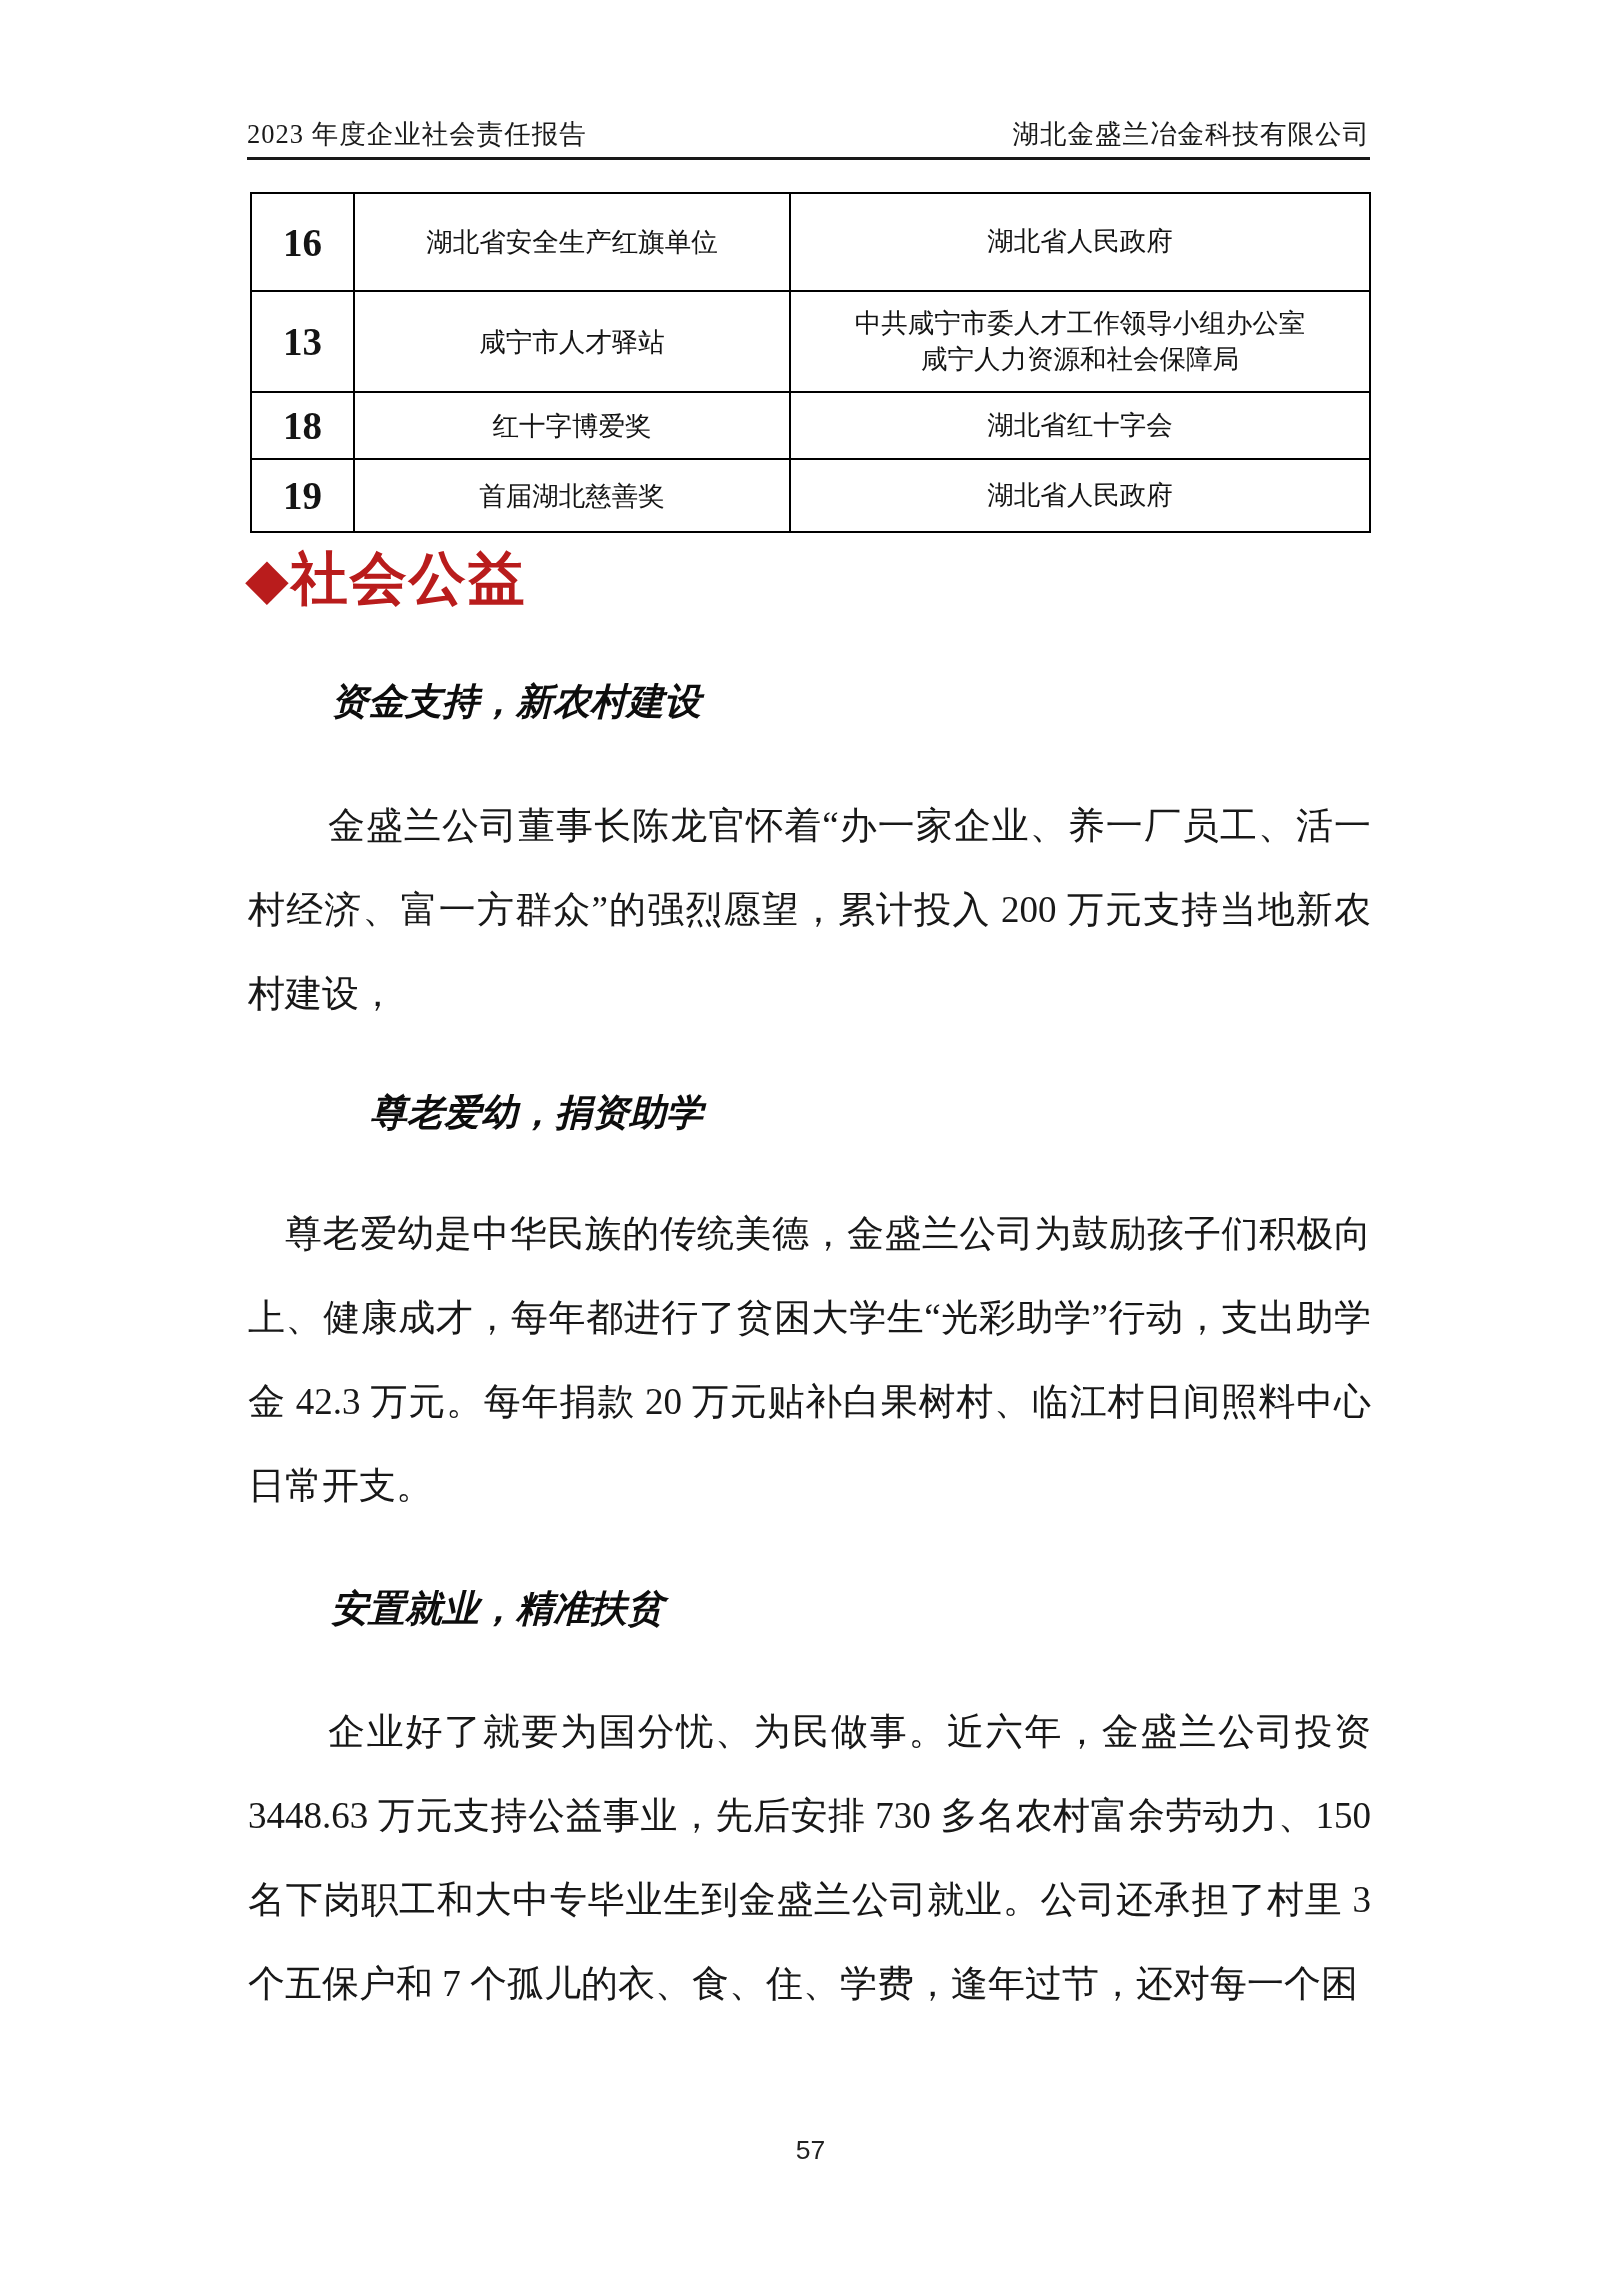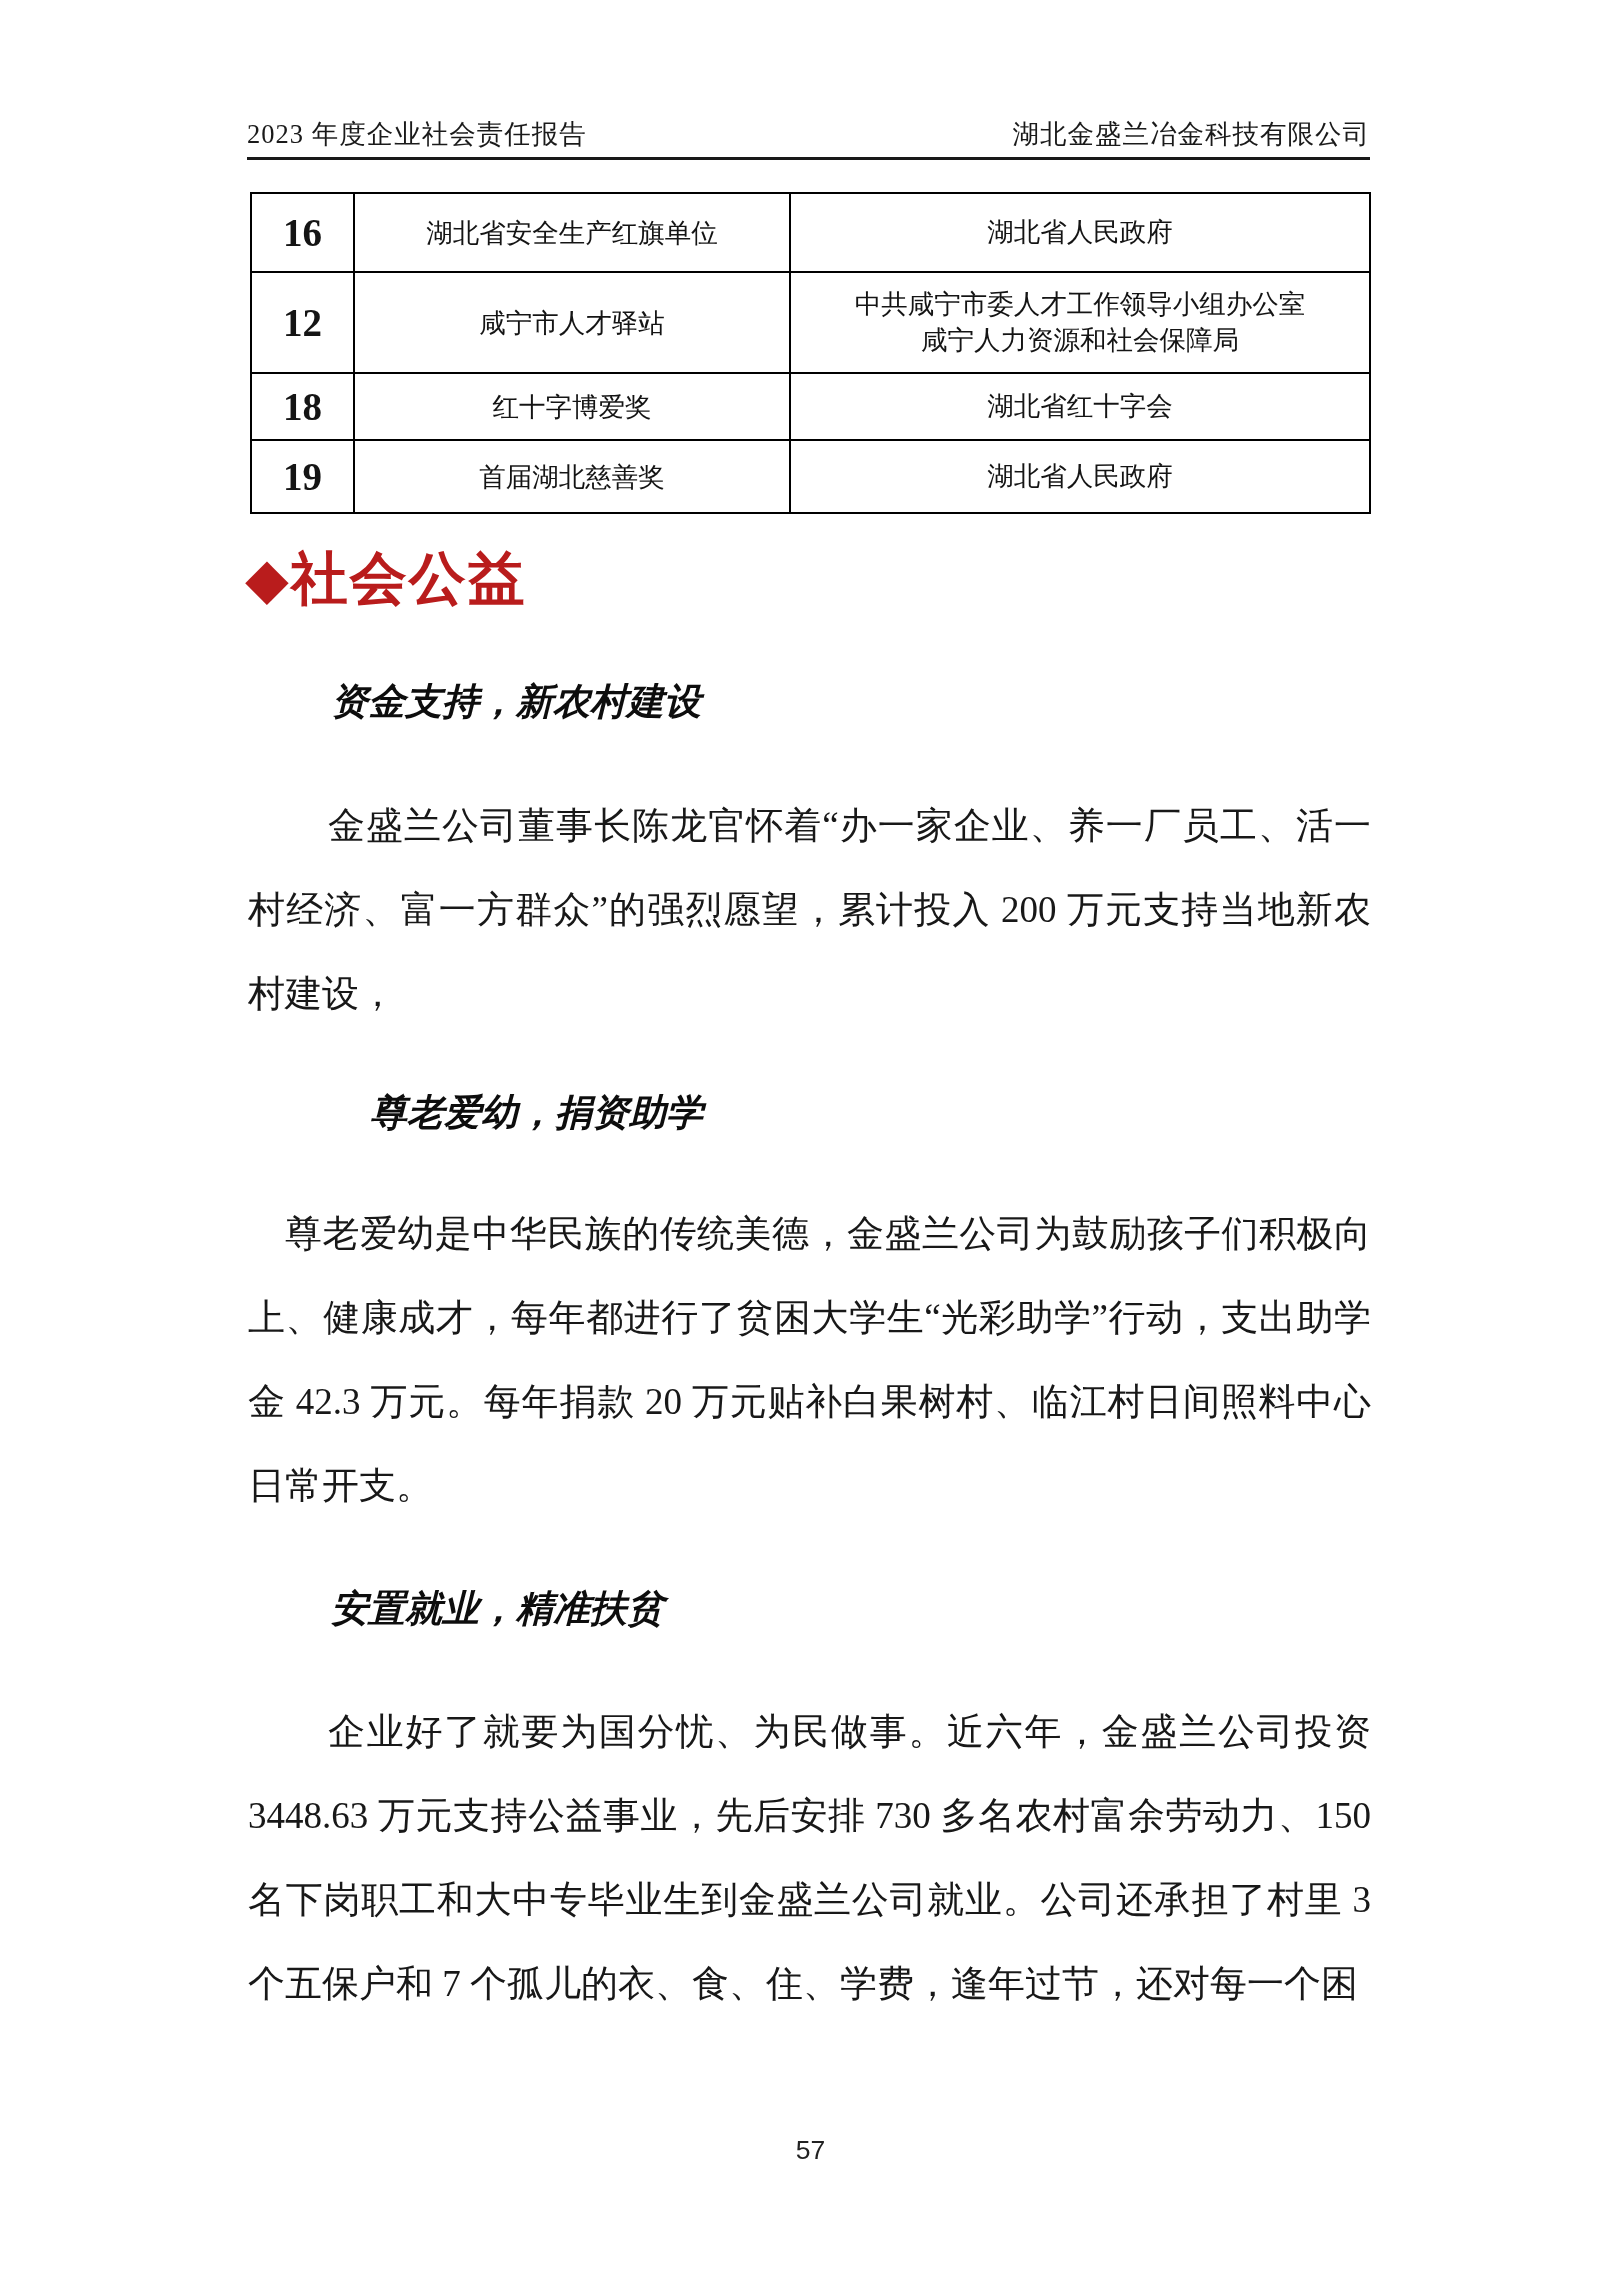--- a/index.html
+++ b/index.html
@@ -32,21 +32,21 @@
     table-layout:fixed;
   }
   .awards-table td {
     border:2px solid #000;
     text-align:center;
     vertical-align:middle;
     font-size:26.5px;
     padding:2px 9.8px;
     color:#141414;
   }
-  .awards-table tr:nth-child(1){ height:79px;margin-left:35px; }
+  .awards-table tr:nth-child(1){ height:98px;margin-left:35px; }
   .awards-table tr:nth-child(2){ height:101px; }
   .awards-table tr:nth-child(3){ height:67px; }
   .awards-table tr:nth-child(4){ height:73px; }
   .awards-table td.cell-no {
     font-weight:bold;
     font-size:39px;
   }
   .issuer-line { line-height:1.35; }
 
   
@@ -114,21 +114,21 @@
     <tbody>
       <tr>
         <td class="cell-no">16</td>
         <td>湖北省安全生产红旗单位</td>
         <td>
           <div class="issuer-line">湖北省人民政府</div>
           <div class="issuer-line"></div>
         </td>
       </tr>
       <tr>
-        <td class="cell-no">12</td>
+        <td class="cell-no">13</td>
         <td>咸宁市人才驿站</td>
         <td>
           <div class="issuer-line">中共咸宁市委人才工作领导小组办公室</div>
           <div class="issuer-line">咸宁人力资源和社会保障局</div>
         </td>
       </tr>
       <tr>
         <td class="cell-no">18</td>
         <td>红十字博爱奖</td>
         <td>

